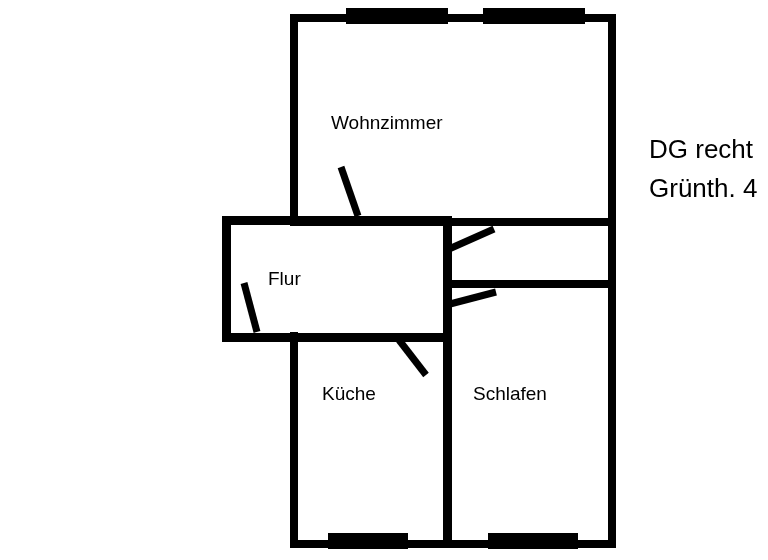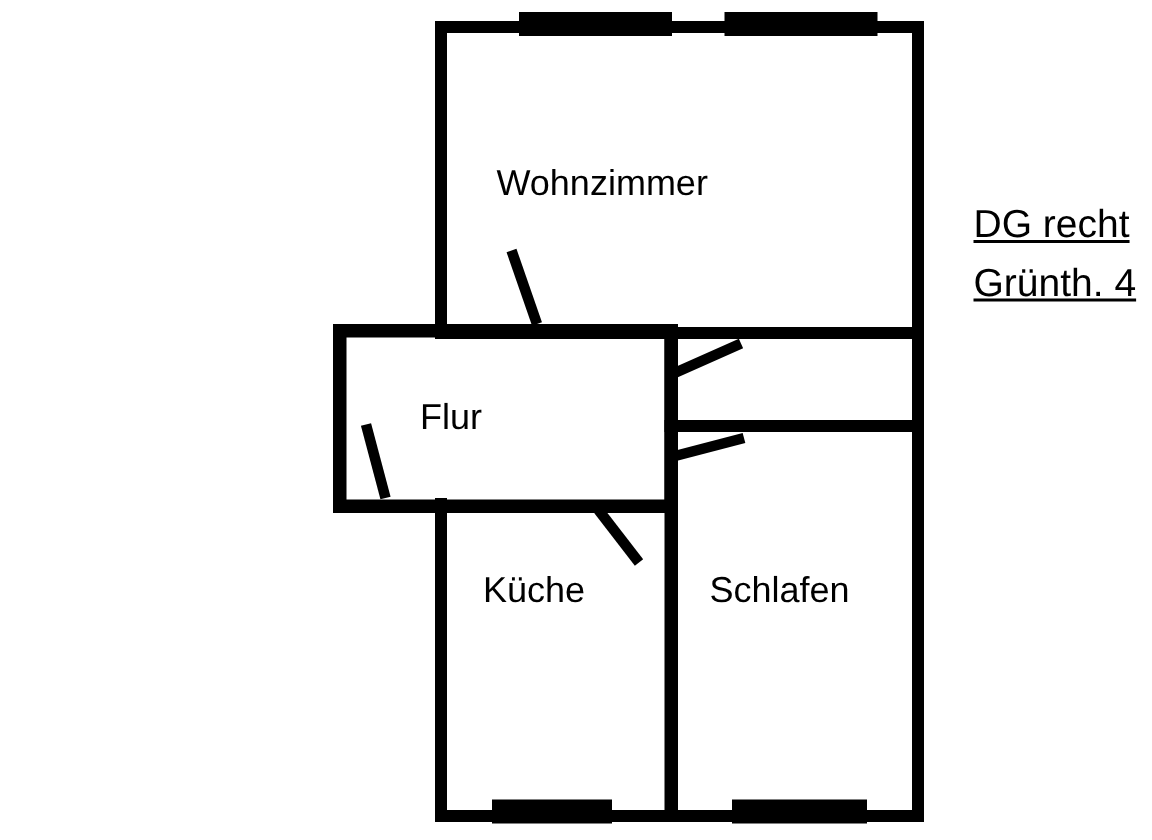--- a/index.html
+++ b/index.html
@@ -29,39 +29,38 @@
     left: 222px;
     top: 216px;
     width: 230px;
     height: 126px;
     border: 9px solid var(--wall-color, #000000);
     box-sizing: border-box;
     background: transparent;
   }
   .room-label {
     position: absolute;
-    font-size: 24px;
+    font-size: 19px;
     line-height: 34px;
     white-space: nowrap;
     color: var(--text-color, #000000);
   }
   .label-wohnzimmer { left: 331px; top: 106px; }
   .label-bad        { left: 500px; top: 239px; }
-  .label-flur       { left: 280px; top: 262px; }
+  .label-flur       { left: 268px; top: 262px; }
   .label-kueche     { left: 322px; top: 377px; }
   .label-schlafen   { left: 473px; top: 377px; }
   .annotation {
     position: absolute;
     left: 649px;
     top: 130px;
     font-size: 26px;
     line-height: 39px;
     white-space: nowrap;
     color: var(--text-color, #000000);
-    text-decoration: underline;
   }
   .annotation div { white-space: nowrap; }
   svg.doors {
     position: absolute;
     left: 0;
     top: 0;
     width: 768px;
     height: 560px;
     pointer-events: none;
   }

